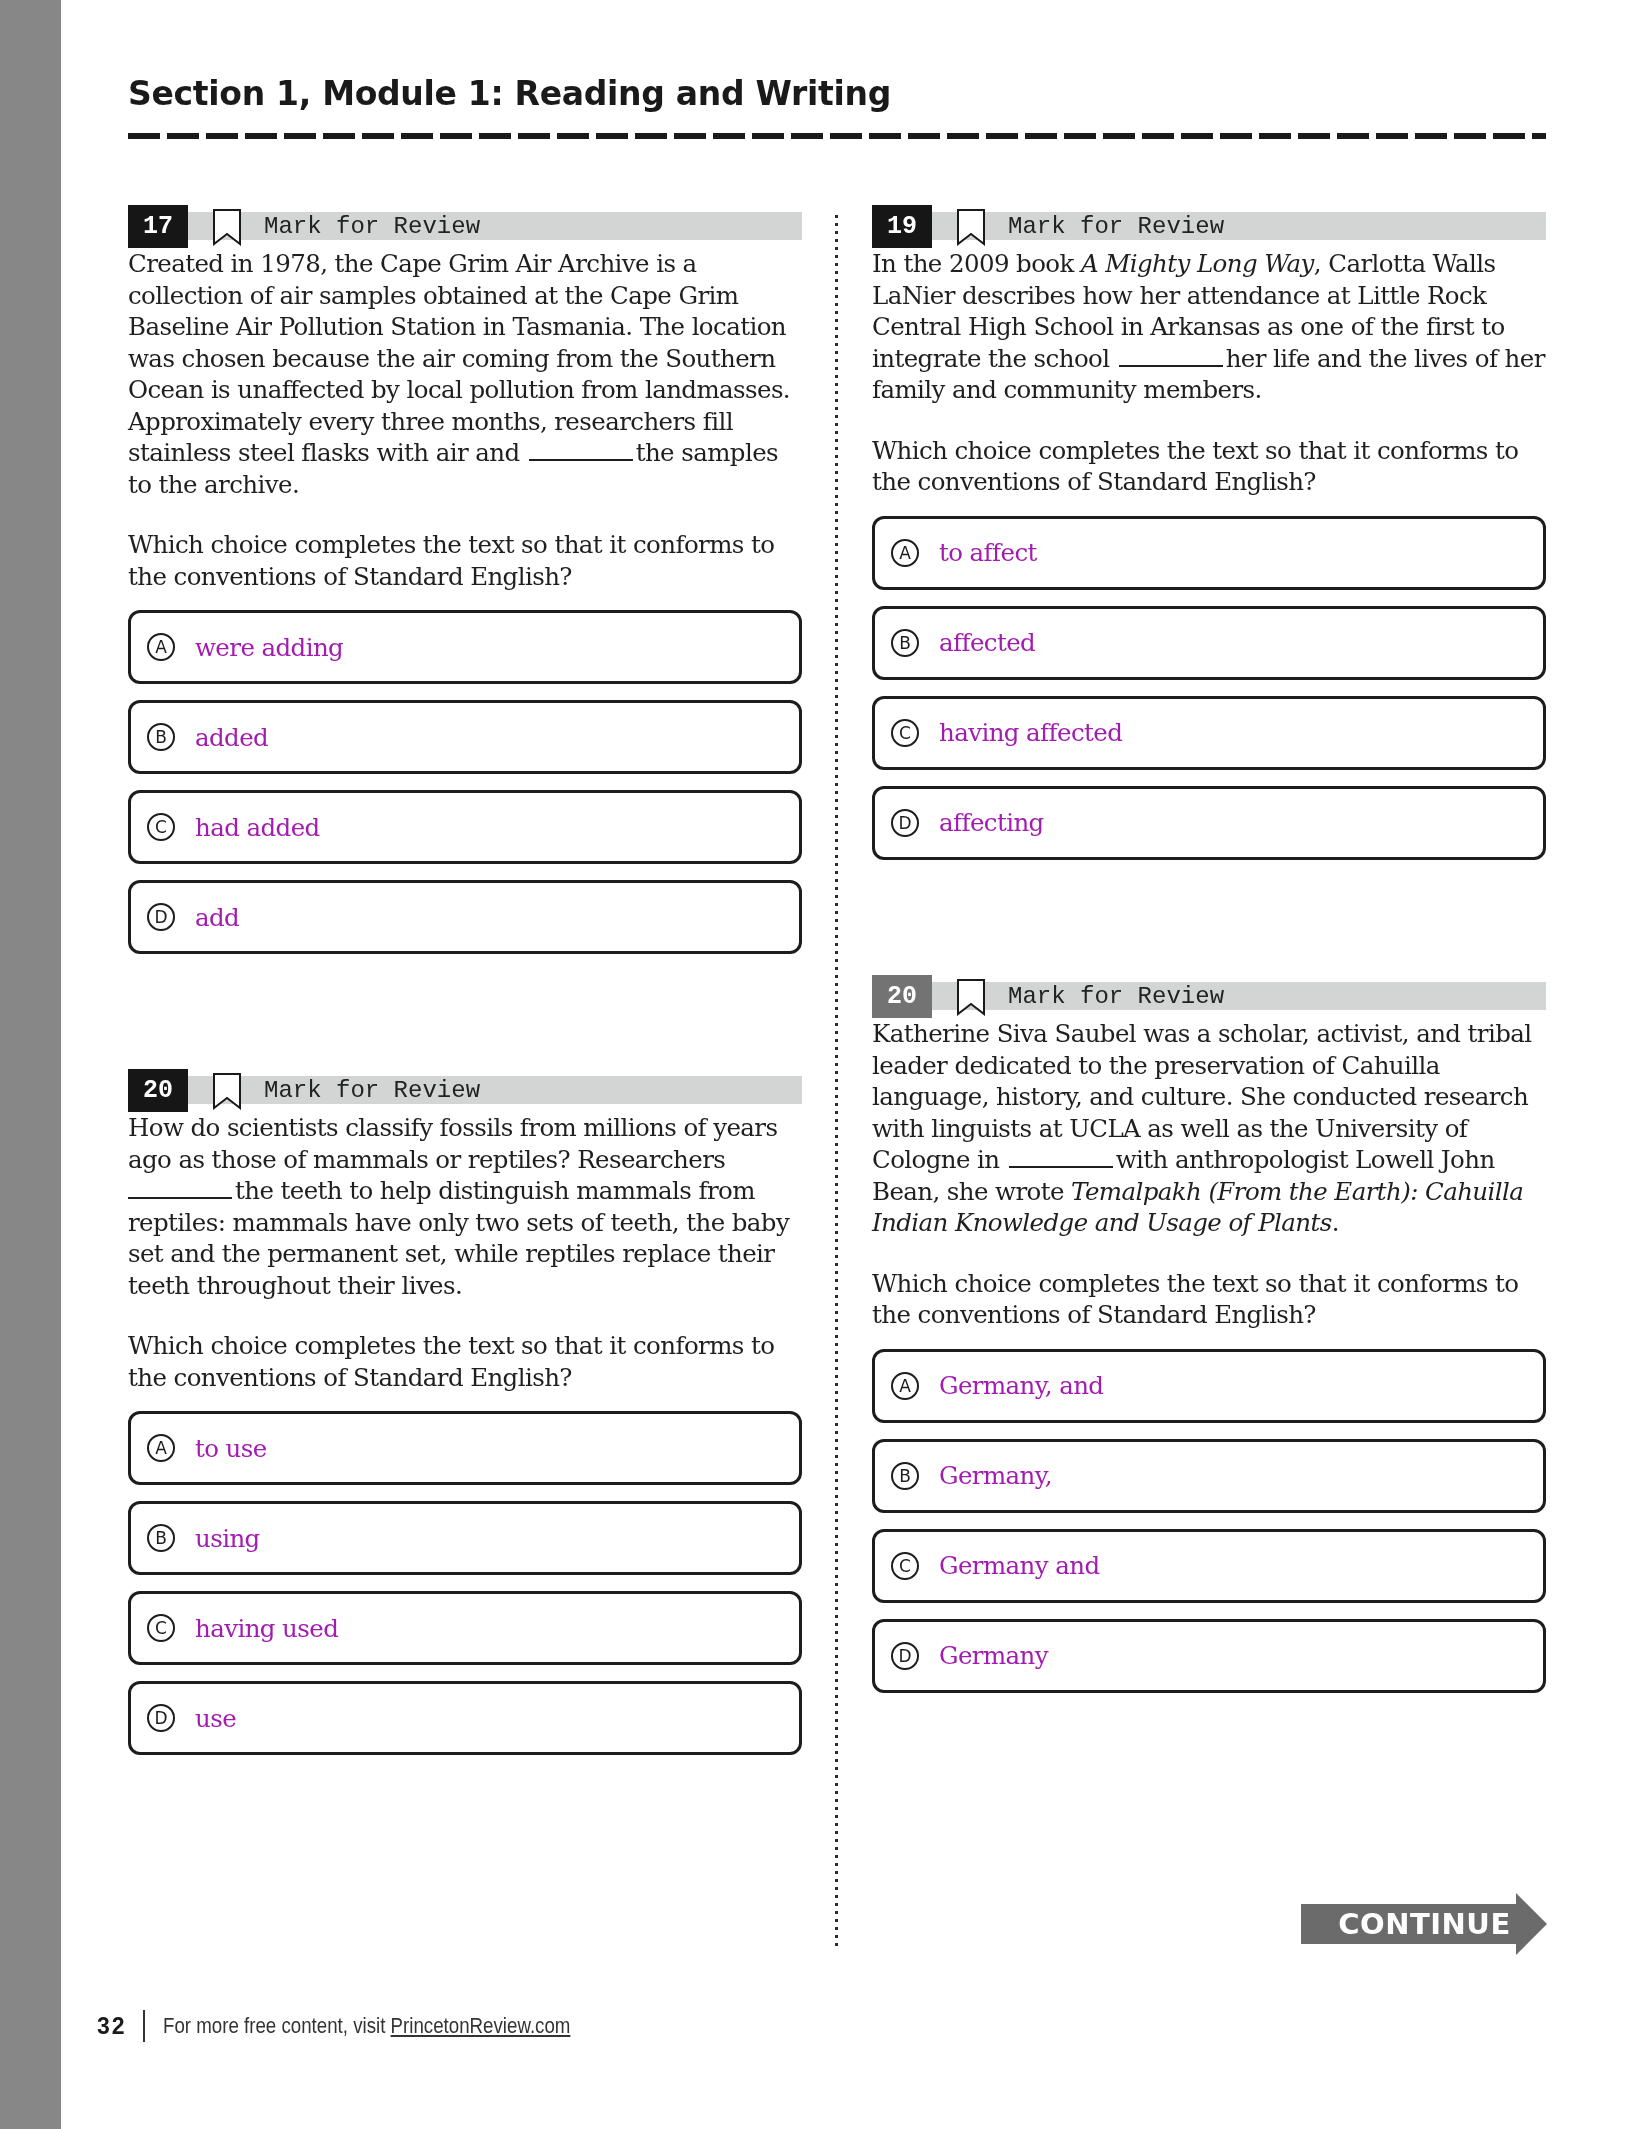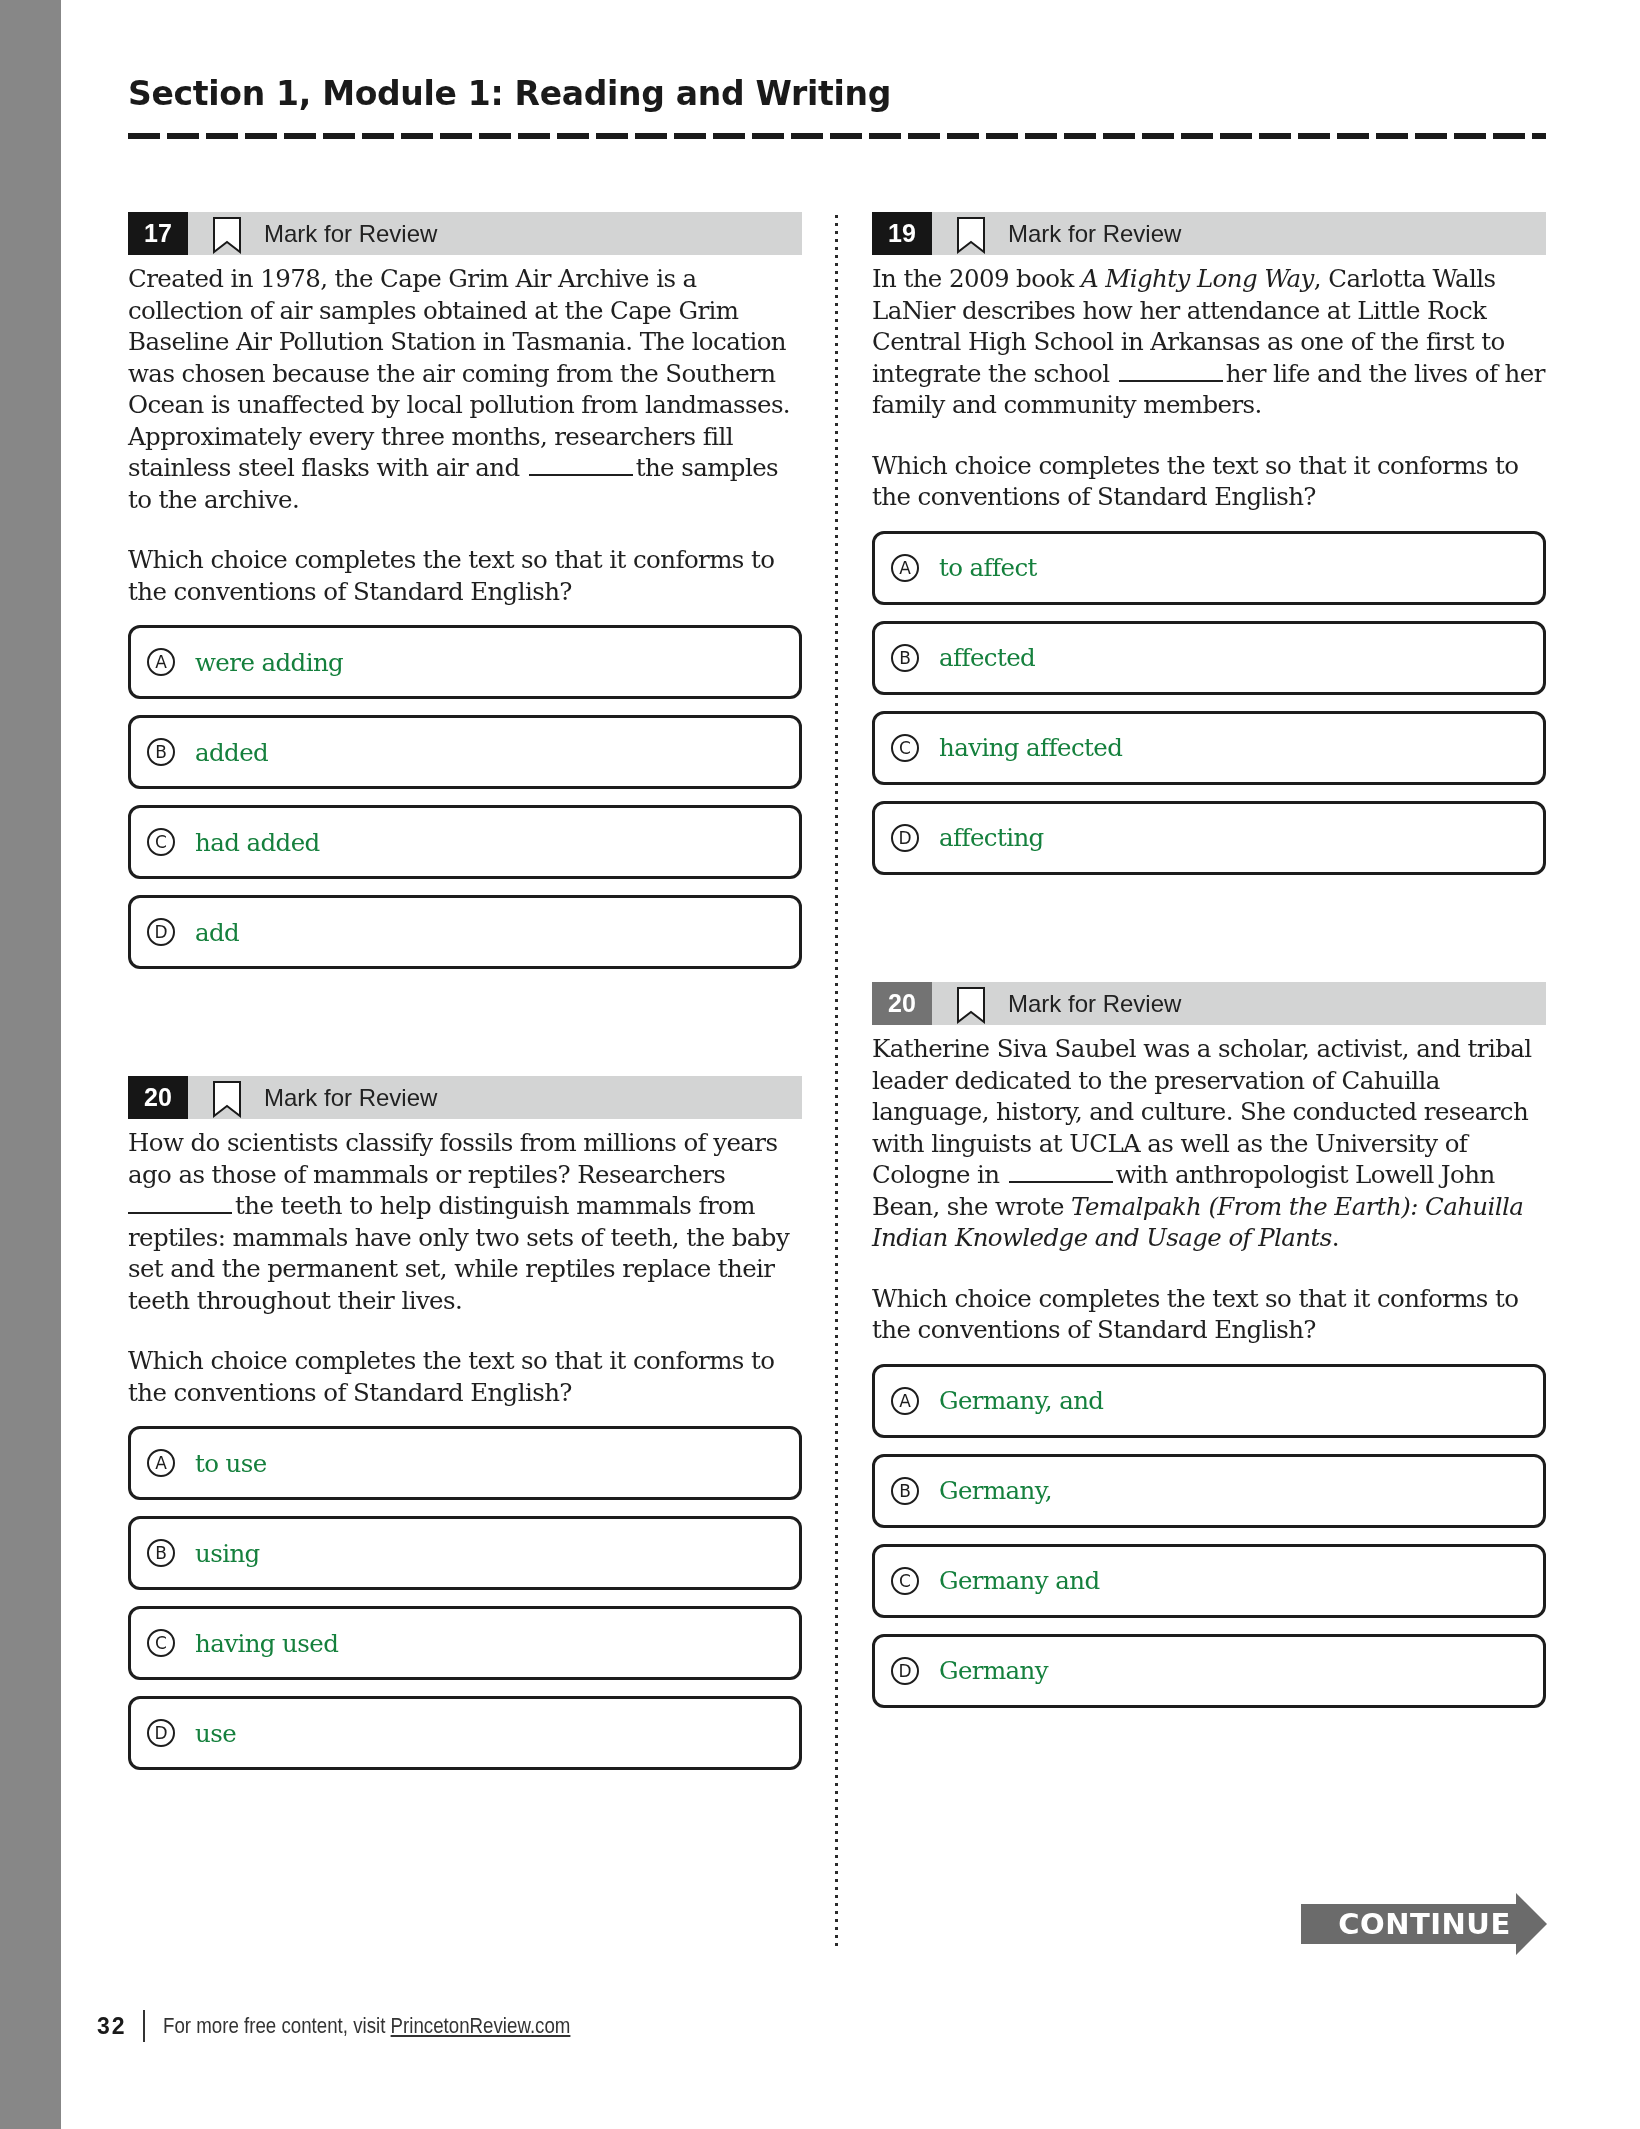--- a/index.html
+++ b/index.html
@@ -17,22 +17,22 @@
   .title-rule {
     position: absolute; left: 128px; top: 133px; width: 1418px; height: 6px;
     background: repeating-linear-gradient(to right, #1a1a1a 0 32px, transparent 32px 39px);
   }
   .col-divider {
     position: absolute; left: 835px; top: 215px; width: 3px; height: 1735px;
     background: repeating-linear-gradient(to bottom, #2a2a2a 0 3px, transparent 3px 8px);
   }
   .question { position: absolute; width: 674px; }
   .q-header {
-    height: 43px; background: #d3d4d4; display: flex; align-items: center;
-    font-family: Liberation Sans, sans-serif;
+    height: 28px; background: #d3d4d4; display: flex; align-items: center;
+    font-family: Liberation Mono, monospace;
     text-align: right;
   }
   .q-num {
     width: 60px; height: 43px; background: #161616; color: #fff; font-weight: bold;
     font-size: 25px; display: flex; align-items: center; justify-content: center;
   }
   .bookmark { margin-left: 24px; width: 30px; height: 40px; display: flex; align-items: flex-end; }
   .mark-label { margin-left: 22px; font-size: 24px; color: #222; }
   .passage {
     font-size: 24.5px; line-height: 31.5px; margin-top: 8px; letter-spacing: -0.6px;
@@ -44,21 +44,21 @@
   .choices { margin-top: 18px; }
   .choice {
     box-sizing: border-box; height: 74px; border: 3px solid #1d1d1d; border-radius: 12px;
     display: flex; align-items: center; padding-left: 16px; margin-bottom: 16px; background: #fff;
   }
   .choice-letter {
     width: 28px; height: 28px; border: 2.5px solid #1d1d1d; border-radius: 50%; box-sizing: border-box;
     display: flex; align-items: center; justify-content: center;
     font-family: "DejaVu Sans", "Liberation Sans", sans-serif; font-size: 17px; color: #1d1d1d;
   }
-  .choice-text { margin-left: 20px; font-size: 24.5px; letter-spacing: -0.6px; color: #15803d; }
+  .choice-text { margin-left: 20px; font-size: 24.5px; letter-spacing: -0.6px; color: #a21caf; }
   .continue { position: absolute; left: 1301px; top: 1893px; width: 246px; height: 62px; }
   .continue-label {
     position: absolute; left: 16px; top: 11px; width: 215px; height: 40px;
     display: flex; align-items: center; justify-content: center;
     font-family: "DejaVu Sans", "Liberation Sans", sans-serif; font-weight: bold;
     font-size: 29px; color: #fff; letter-spacing: 0.5px; padding-left: 0;
   }
   .footer {
     position: absolute; left: 97px; top: 2010px; display: flex; align-items: center;
     font-family: "Liberation Sans", sans-serif; font-size: 22px; color: #333;

